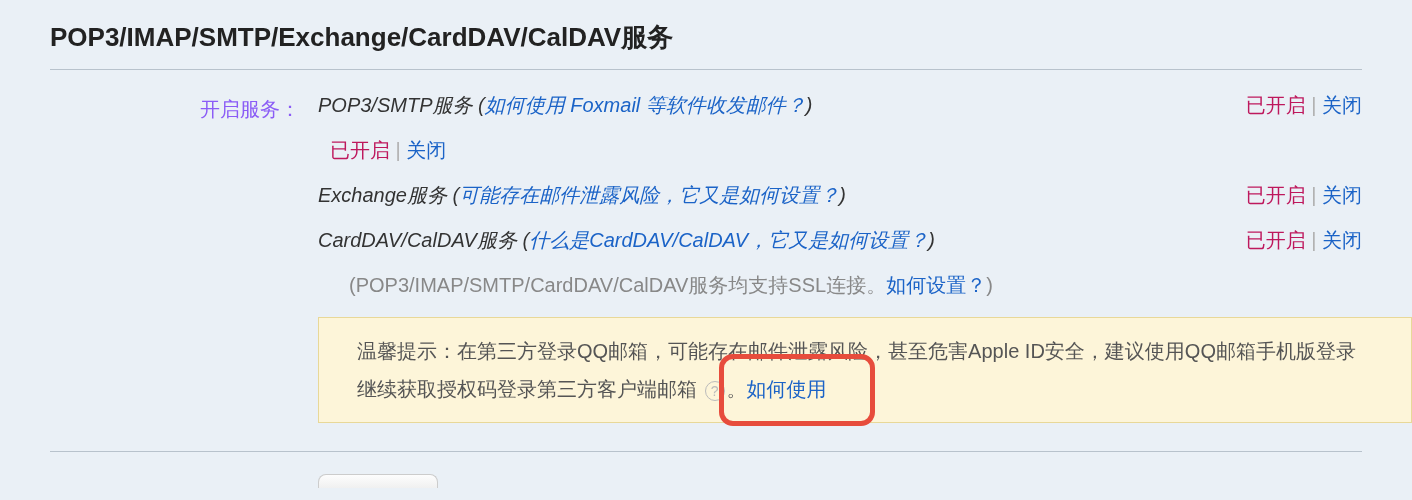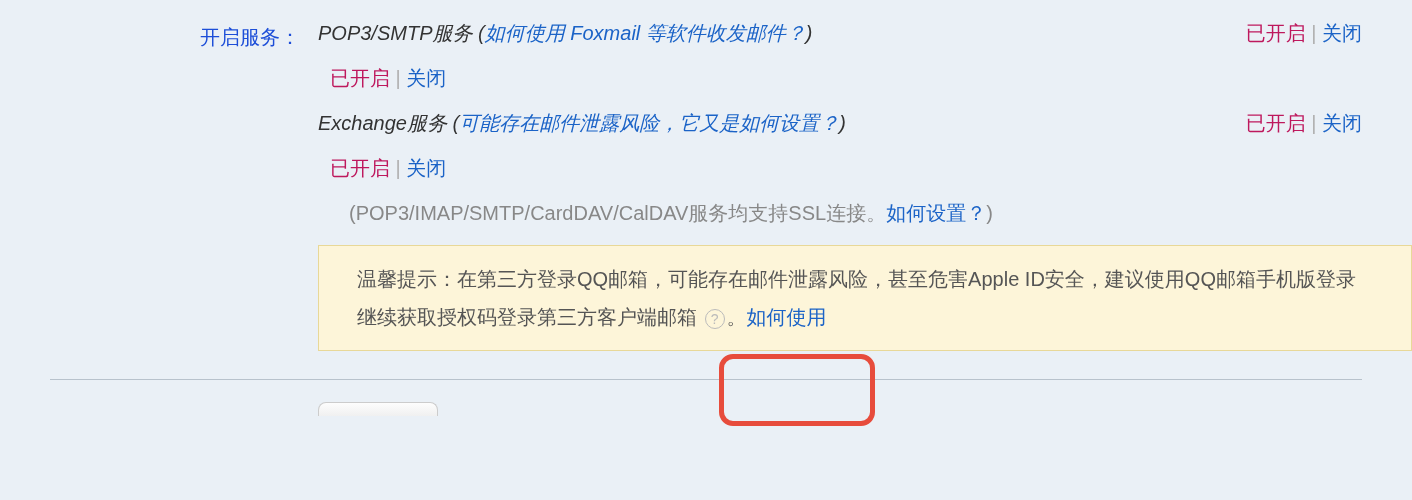--- a/index.html
+++ b/index.html
@@ -25,21 +25,21 @@
     margin-bottom: 22px;
   }
   .content {
     display: flex;
   }
   .label-col {
     width: 268px;
     text-align: right;
     padding-right: 18px;
     padding-top: 4px;
-    color: #1d4ed8;
+    color: #8b5cf6;
     font-size: 20px;
     font-family: Liberation Mono, monospace;
   }
   .rows-col {
     flex: 1;
   }
   .svc-row {
     display: flex;
     align-items: baseline;
     margin-bottom: 18px;
@@ -113,20 +113,21 @@
     border-bottom: none;
     border-top-left-radius: 8px;
     border-top-right-radius: 8px;
     background: linear-gradient(#fdfdfd,#f0f0f0);
   }
 </style>
 </head>
 <body>
 
 <div class="container">
+  <div class="section-title">POP3/IMAP/SMTP/Exchange/CardDAV/CalDAV服务</div>
 
   <div class="content">
     <div class="label-col">开启服务：</div>
 
     <div class="rows-col">
 
       <div class="svc-row">
         <div class="svc-left">
           <span>POP3/SMTP服务</span>
           <span> (</span><span class="link">如何使用 Foxmail 等软件收发邮件？</span><span>)</span>
@@ -152,20 +153,24 @@
           <span> (</span><span class="link">可能存在邮件泄露风险，它又是如何设置？</span><span>)</span>
         </div>
         <div class="svc-right">
           <span class="status">已开启</span>
           <span class="sep"> |  </span>
           <span class="link">关闭</span>
         </div>
       </div>
 
       <div class="svc-row">
+        <div class="svc-left">
+          <span>CardDAV/CalDAV服务</span>
+          <span> (</span><span class="link">什么是CardDAV/CalDAV，它又是如何设置？</span><span>)</span>
+        </div>
         <div class="svc-right">
           <span class="status">已开启</span>
           <span class="sep"> |  </span>
           <span class="link">关闭</span>
         </div>
       </div>
 
       <div class="ssl-note">
         <span>(POP3/IMAP/SMTP/CardDAV/CalDAV服务均支持SSL连接。</span><span class="link">如何设置？</span><span>)</span>
       </div>

